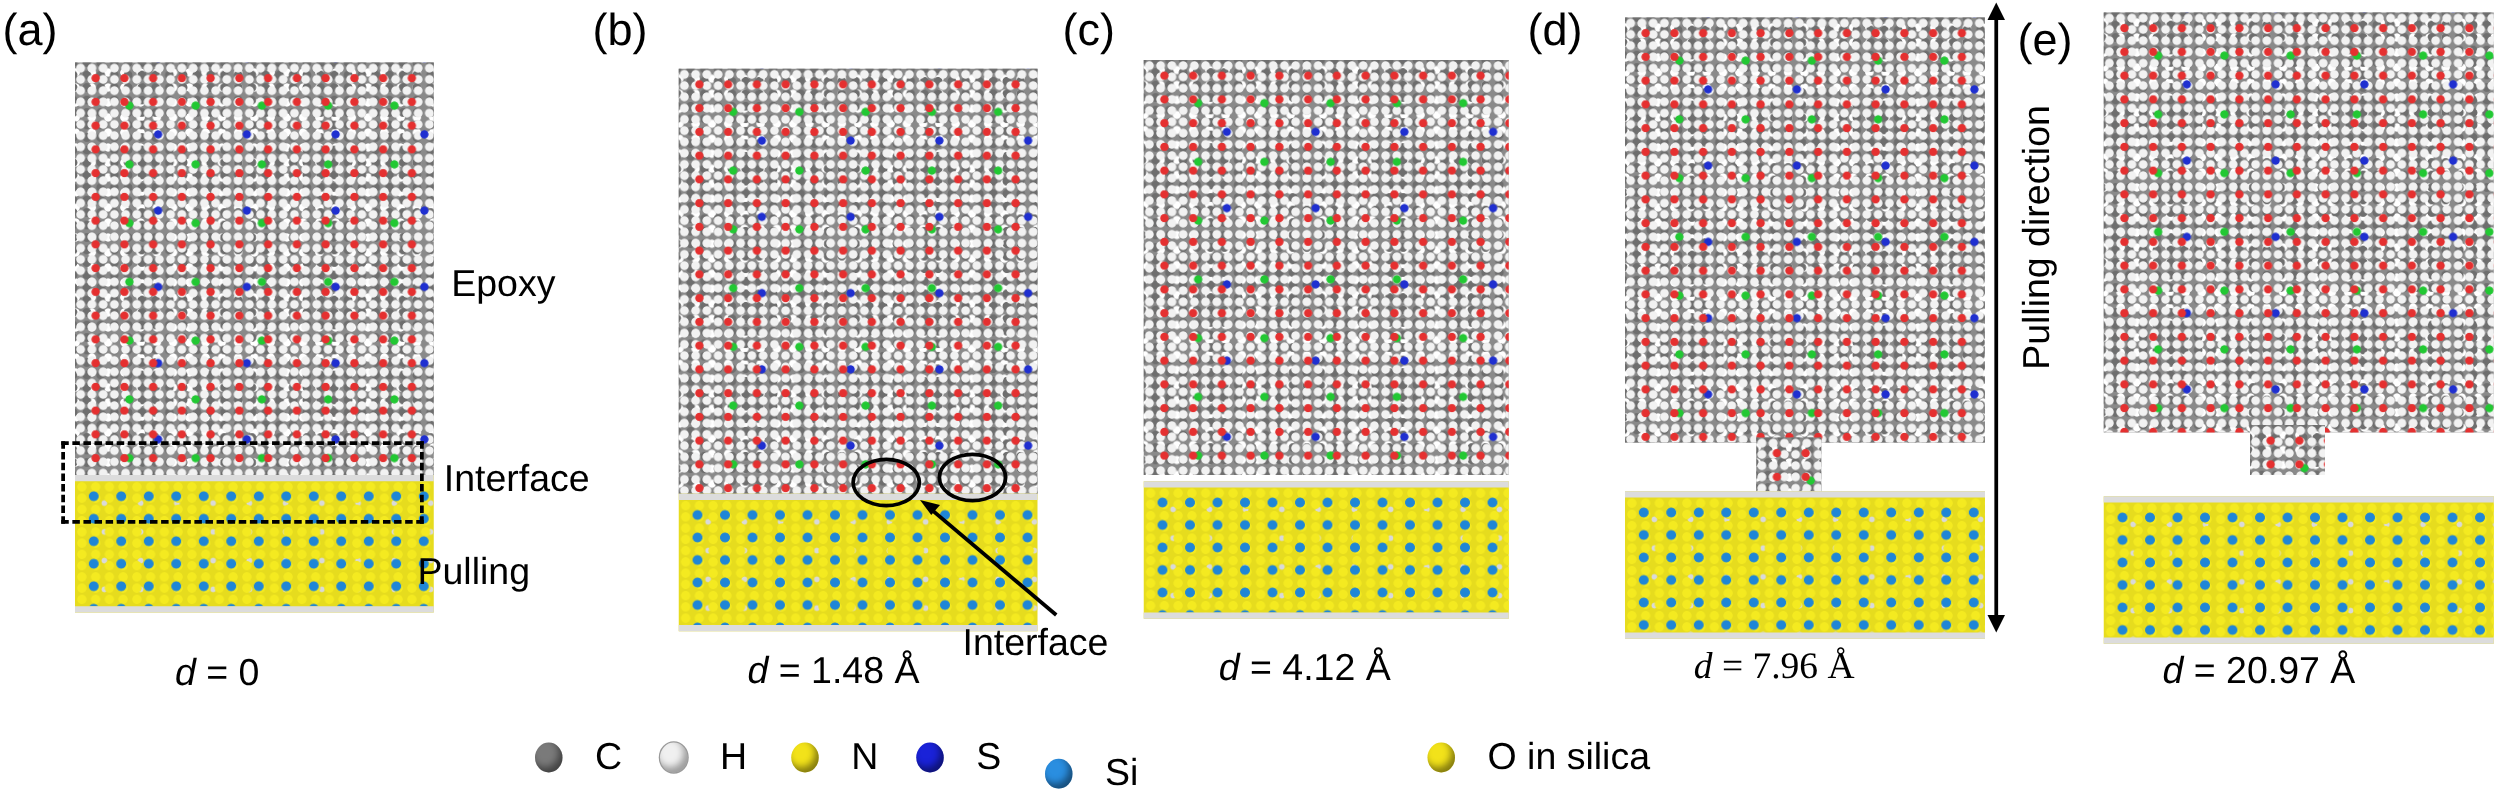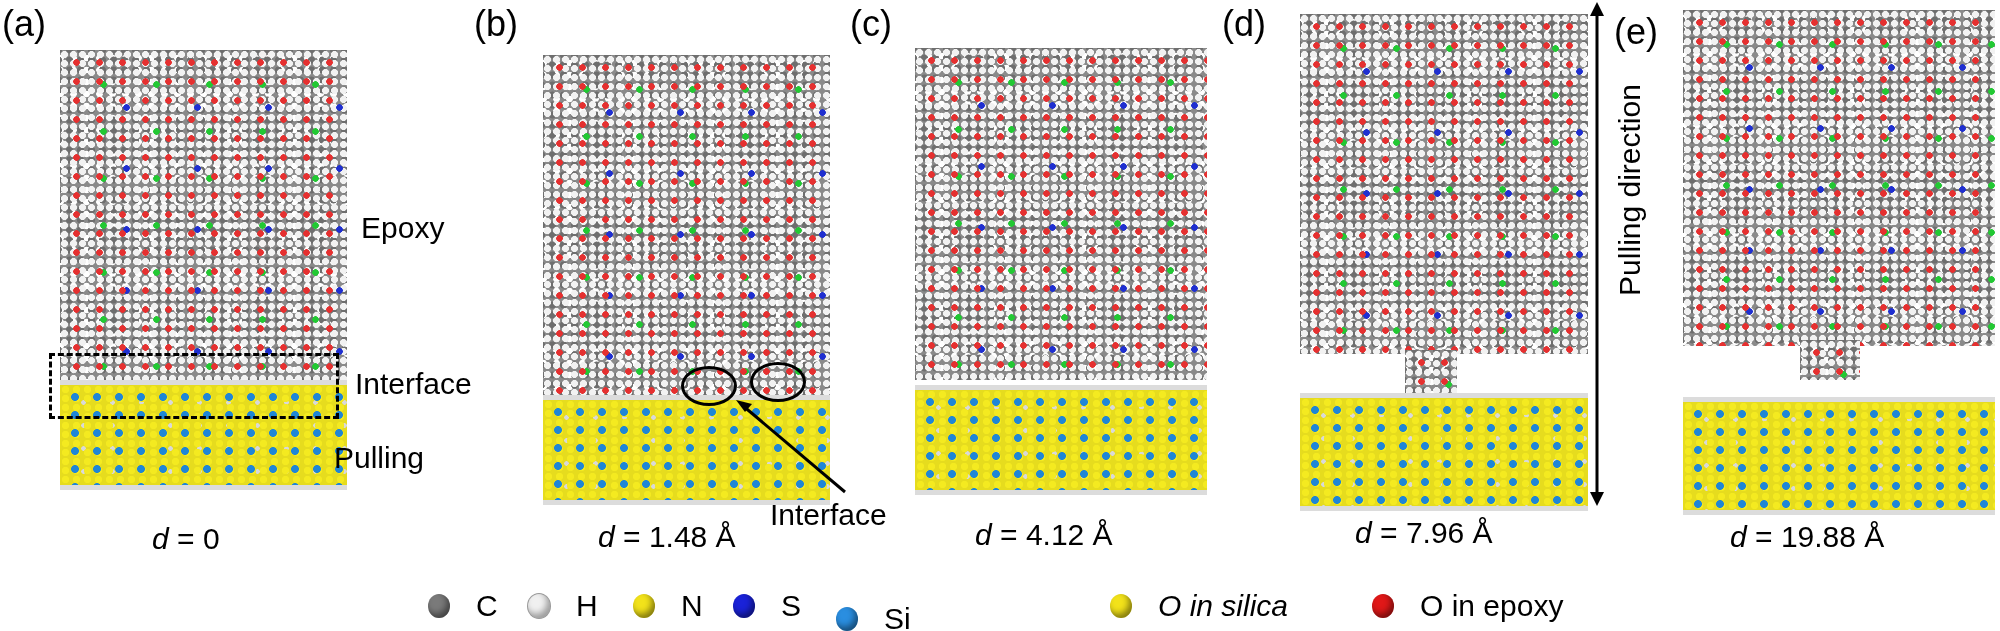--- a/index.html
+++ b/index.html
@@ -46,21 +46,21 @@
 </head>
 <body>
 
 <div class="abs panel-label" style="left:2px;top:6px;">(a)</div>
 <div class="slab epoxy" style="left:60px;top:50px;width:287px;height:330px;"></div>
 <div class="slab silica" style="left:60px;top:380px;width:287px;height:100px;"></div>
 <div class="dash-box" style="left:49px;top:353px;width:290px;height:66px;"></div>
 <div class="abs side-label" style="left:361px;top:213px;">Epoxy</div>
 <div class="abs side-label" style="left:355px;top:369px;">Interface</div>
 <div class="abs side-label" style="left:334px;top:443px;">Pulling</div>
-<div class="abs caption" style="left:152px;top:524px;">
+<div class="abs caption" style="left:140px;top:524px;">
   <i>d</i><span> = 0</span>
 </div>
 
 <div class="abs panel-label" style="left:474px;top:6px;">(b)</div>
 <div class="slab epoxy" style="left:543px;top:55px;width:287px;height:340px;"></div>
 <div class="slab silica" style="left:543px;top:395px;width:287px;height:100px;"></div>
 <div class="ellipse" style="left:681px;top:366px;width:56px;height:40px;"></div>
 <div class="ellipse" style="left:750px;top:362px;width:56px;height:40px;"></div>
 <svg style="left:0;top:0;" width="2000" height="631">
   <line x1="845" y1="492" x2="742" y2="405" stroke="#000" stroke-width="3"></line>
@@ -81,30 +81,30 @@
 <div class="abs panel-label" style="left:1222px;top:6px;">(d)</div>
 <div class="slab epoxy" style="left:1300px;top:14px;width:288px;height:340px;"></div>
 <div class="slab epoxy" style="left:1405px;top:350px;width:52px;height:45px;"></div>
 <div class="slab silica" style="left:1300px;top:393px;width:288px;height:108px;"></div>
 <svg style="left:0;top:0;" width="2000" height="631">
   <line x1="1597" y1="14" x2="1597" y2="494" stroke="#000" stroke-width="3"></line>
   <polygon points="1590,16 1604,16 1597,2" fill="#000"></polygon>
   <polygon points="1590,492 1604,492 1597,506" fill="#000"></polygon>
 </svg>
 <div class="abs side-label" style="left:1630px;top:190px;transform:translate(-50%,-50%) rotate(-90deg);transform-origin:center;">Pulling direction</div>
-<div class="abs caption" style="left:1355px;top:518px;">
+<div class="abs caption" style="left:1355px;top:518px;font-family:Liberation Serif, serif;">
   <i>d</i><span> = 7.96 Å</span>
 </div>
 
 <div class="abs panel-label" style="left:1614px;top:14px;">(e)</div>
 <div class="slab epoxy" style="left:1683px;top:10px;width:312px;height:336px;"></div>
 <div class="slab epoxy" style="left:1800px;top:340px;width:60px;height:40px;"></div>
 <div class="slab silica" style="left:1683px;top:397px;width:312px;height:108px;"></div>
 <div class="abs caption" style="left:1730px;top:522px;">
-  <i>d</i><span> = 19.88 Å</span>
+  <i>d</i><span> = 20.97 Å</span>
 </div>
 
 <div class="legend">
   <div class="legend-item" style="left:428px;">
     <span class="ball" style="background:#7a7a7a;"></span>
     <span class="legend-text">C</span>
   </div>
   <div class="legend-item" style="left:528px;">
     <span class="ball" style="background:#f0f0f0;box-shadow: inset -3px -4px 6px rgba(0,0,0,0.35), 0 0 0 1px #999;"></span>
     <span class="legend-text">H</span>
@@ -114,21 +114,17 @@
     <span class="legend-text">N</span>
   </div>
   <div class="legend-item" style="left:733px;">
     <span class="ball" style="background:#1a22d8;"></span>
     <span class="legend-text">S</span>
   </div>
   <div class="legend-item" style="left:836px;margin-top:13px;">
     <span class="ball" style="background:#2a8ee0;"></span>
     <span class="legend-text">Si</span>
   </div>
-  <div class="legend-item" style="left:1110px;font-style:italic;">
+  <div class="legend-item" style="left:1142px;">
     <span class="ball" style="background:#f2e21a;"></span>
     <span class="legend-text">O in silica</span>
-  </div>
-  <div class="legend-item" style="left:1372px;">
-    <span class="ball" style="background:#e01818;"></span>
-    <span class="legend-text">O in epoxy</span>
   </div>
 </div>
 
 </body></html>

